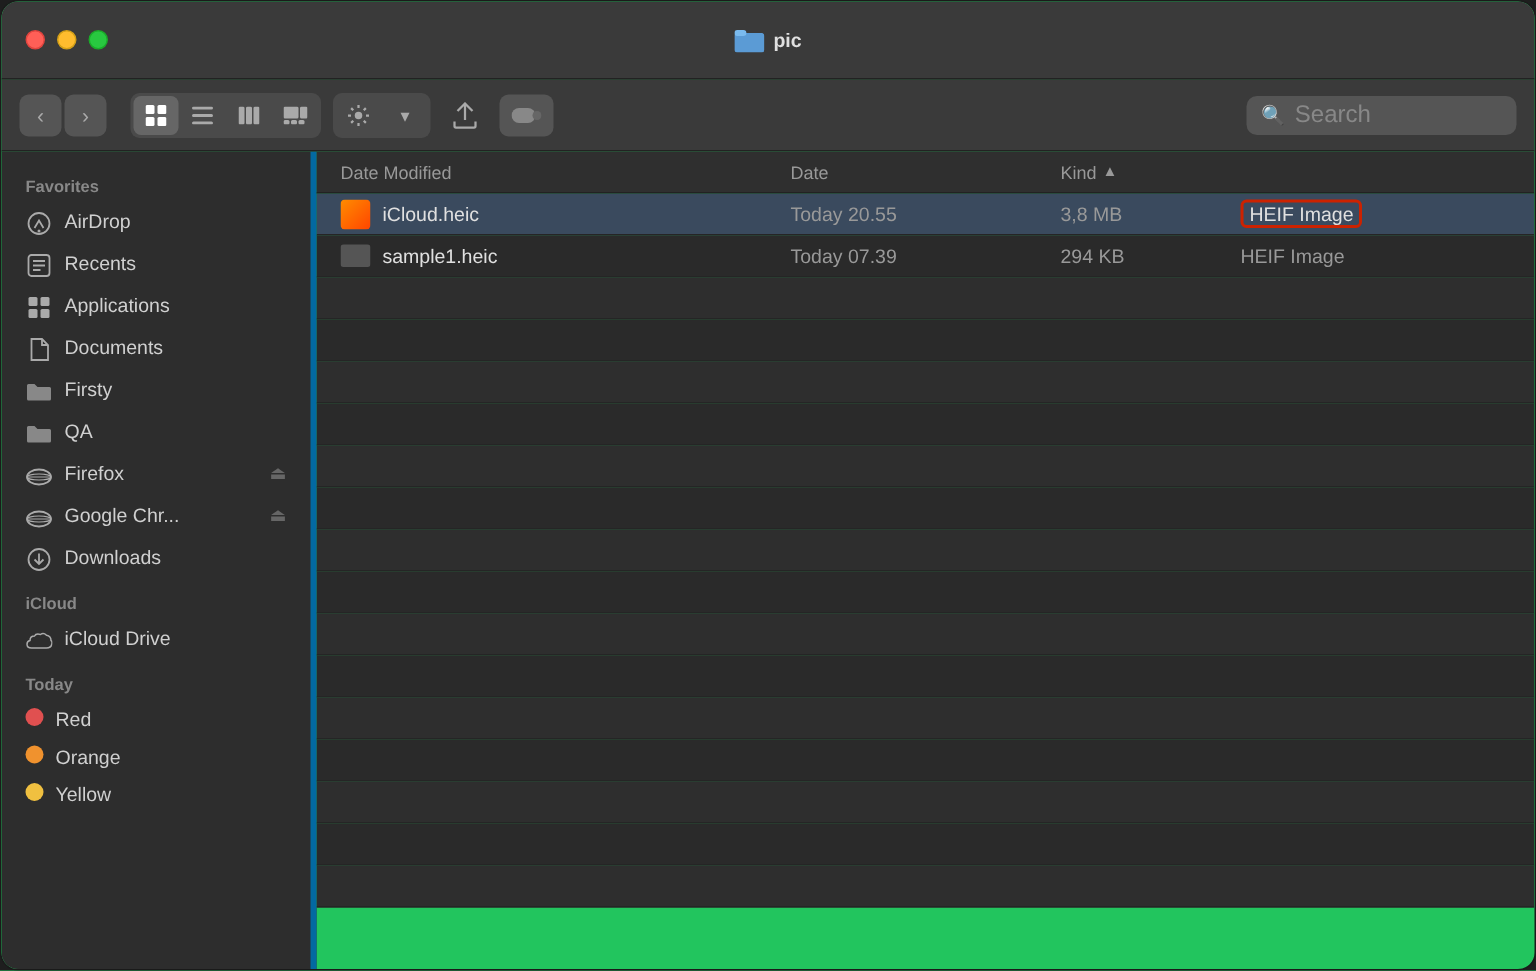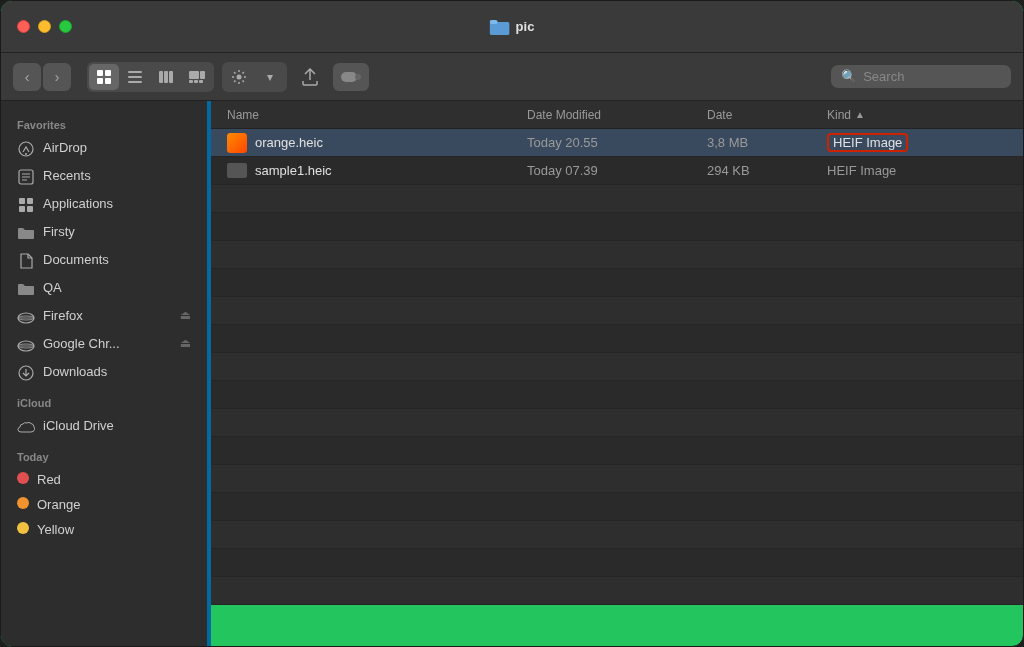--- a/index.html
+++ b/index.html
@@ -164,21 +164,21 @@
       padding: 4px 10px;
       gap: 6px;
       width: 180px;
     }
 
     .search-box input {
       background: transparent;
       border: none;
       outline: none;
       color: #ccc;
-      font-size: 13px;
+      font-size: 16px;
       width: 100%;
     }
     .search-box input::placeholder { color: #888; }
 
     .search-icon { color: #888; font-size: 13px; }
 
     
     .main-content {
       display: flex;
       flex: 1;
@@ -488,35 +488,35 @@
             <rect x="1" y="9" width="6" height="6" rx="1" fill="#aaa"></rect>
             <rect x="9" y="9" width="6" height="6" rx="1" fill="#aaa"></rect>
           </svg>
         </div>
         <span>Applications</span>
       </div>
 
 
       <div class="sidebar-item">
         <div class="sidebar-item-icon">
-          <svg width="18" height="14" viewBox="0 0 18 14" fill="none">
-            <path d="M1 3 Q1 2 2 2 H6 L8 4 H16 Q17 4 17 5 V12 Q17 13 16 13 H2 Q1 13 1 12 Z" fill="#888"></path>
-          </svg>
-        </div>
-        <span>Firsty</span>
-      </div>
-
-      <div class="sidebar-item">
-        <div class="sidebar-item-icon">
           <svg width="14" height="16" viewBox="0 0 14 16" fill="none">
             <path d="M2 1 H9 L13 5 V15 H2 Z" stroke="#aaa" stroke-width="1.2" fill="none"></path>
             <path d="M9 1 V5 H13" stroke="#aaa" stroke-width="1.2" fill="none"></path>
           </svg>
         </div>
         <span>Documents</span>
+      </div>
+
+      <div class="sidebar-item">
+        <div class="sidebar-item-icon">
+          <svg width="18" height="14" viewBox="0 0 18 14" fill="none">
+            <path d="M1 3 Q1 2 2 2 H6 L8 4 H16 Q17 4 17 5 V12 Q17 13 16 13 H2 Q1 13 1 12 Z" fill="#888"></path>
+          </svg>
+        </div>
+        <span>Firsty</span>
       </div>
 
       <div class="sidebar-item">
         <div class="sidebar-item-icon">
           <svg width="18" height="14" viewBox="0 0 18 14" fill="none">
             <path d="M1 3 Q1 2 2 2 H6 L8 4 H16 Q17 4 17 5 V12 Q17 13 16 13 H2 Q1 13 1 12 Z" fill="#888"></path>
           </svg>
         </div>
         <span>QA</span>
       </div>
@@ -580,44 +580,41 @@
 
       <div class="sidebar-item">
         <div class="tag-dot" style="background:#f0c040;"></div>
         <span>Yellow</span>
       </div>
     </div>
 
     <div class="file-area">
 
       <div class="column-headers">
-        <div class="col-header sortable">
-          <span>Name</span>
-        </div>
         <div class="col-header sortable">
           <span>Date Modified</span>
         </div>
         <div class="col-header sortable">
           <span>Date</span>
         </div>
         <div class="col-header col-header-kind sortable">
           <span>Kind</span>
           <span class="sort-arrow">▲</span>
         </div>
         <div class="col-header"></div>
       </div>
 
       <div class="file-list">
 
         <div class="file-row selected">
           <div class="file-name">
             <div class="file-thumbnail">
               <div class="orange-thumb"></div>
             </div>
-            <span>orange.heic</span>
+            <span>iCloud.heic</span>
           </div>
           <div class="file-cell">Today 20.55</div>
           <div class="file-cell">3,8 MB</div>
           <div class="file-cell">
             <span class="kind-badge-highlighted">HEIF Image</span>
           </div>
           <div></div>
         </div>
 
         <div class="file-row">

